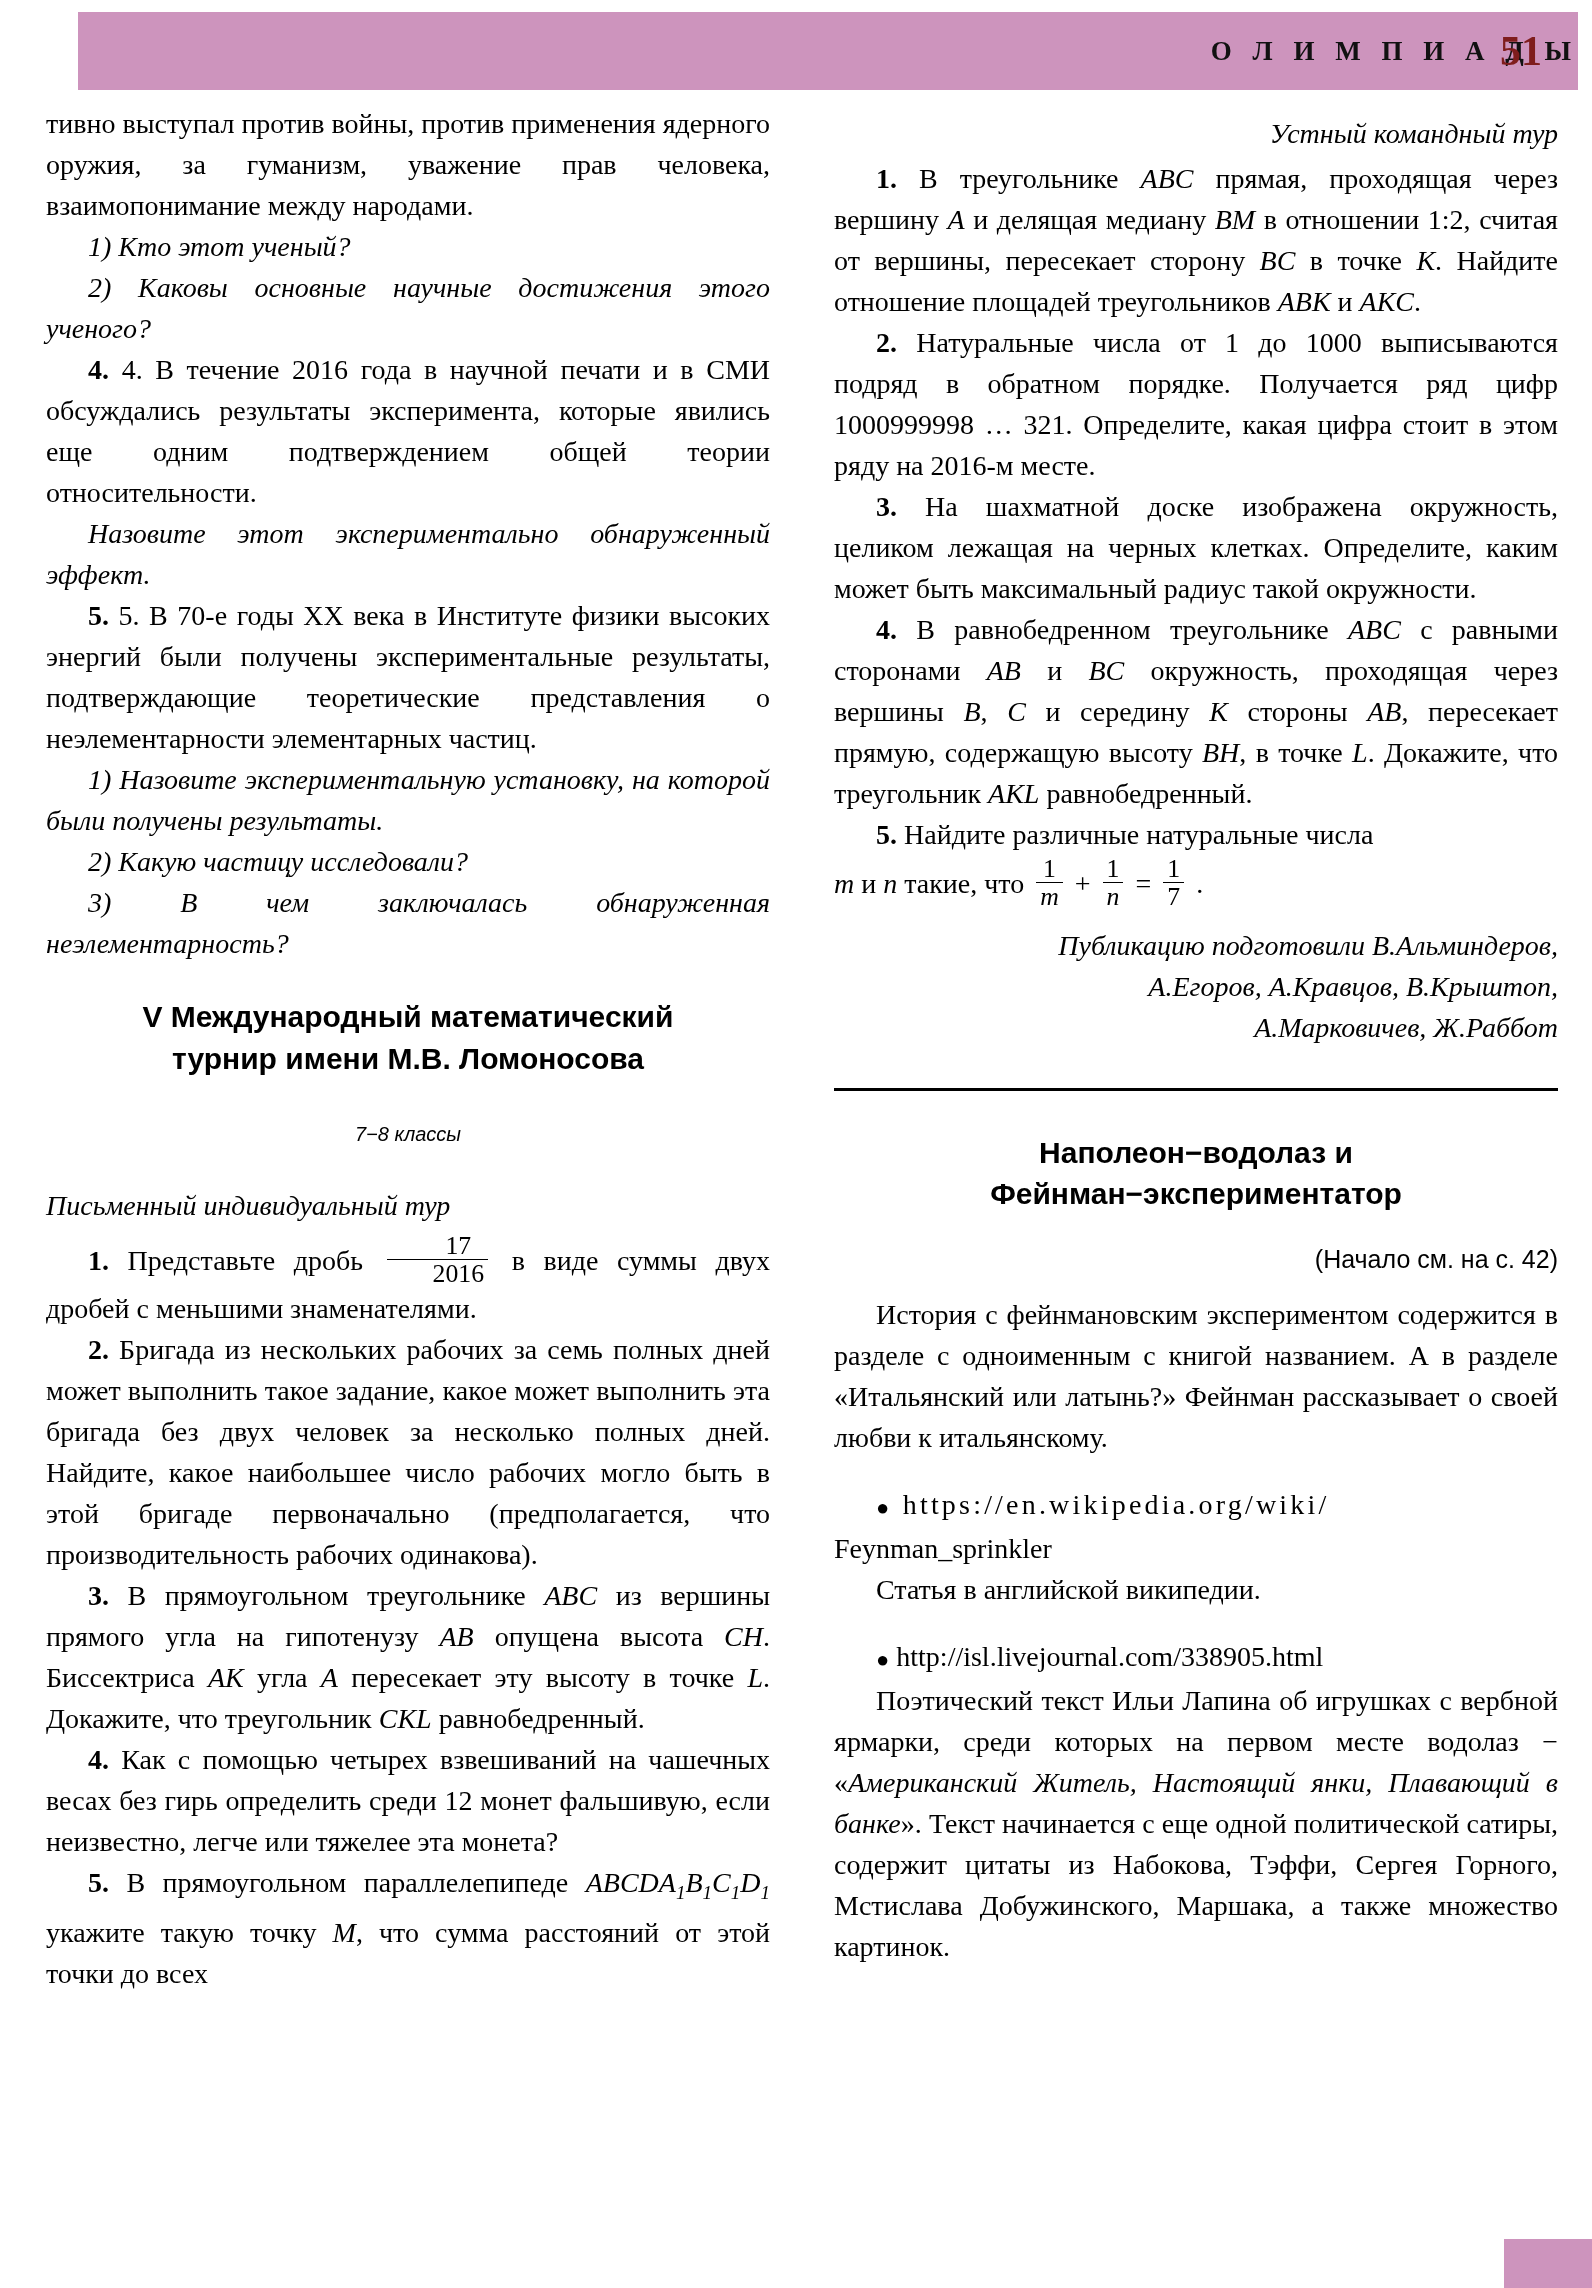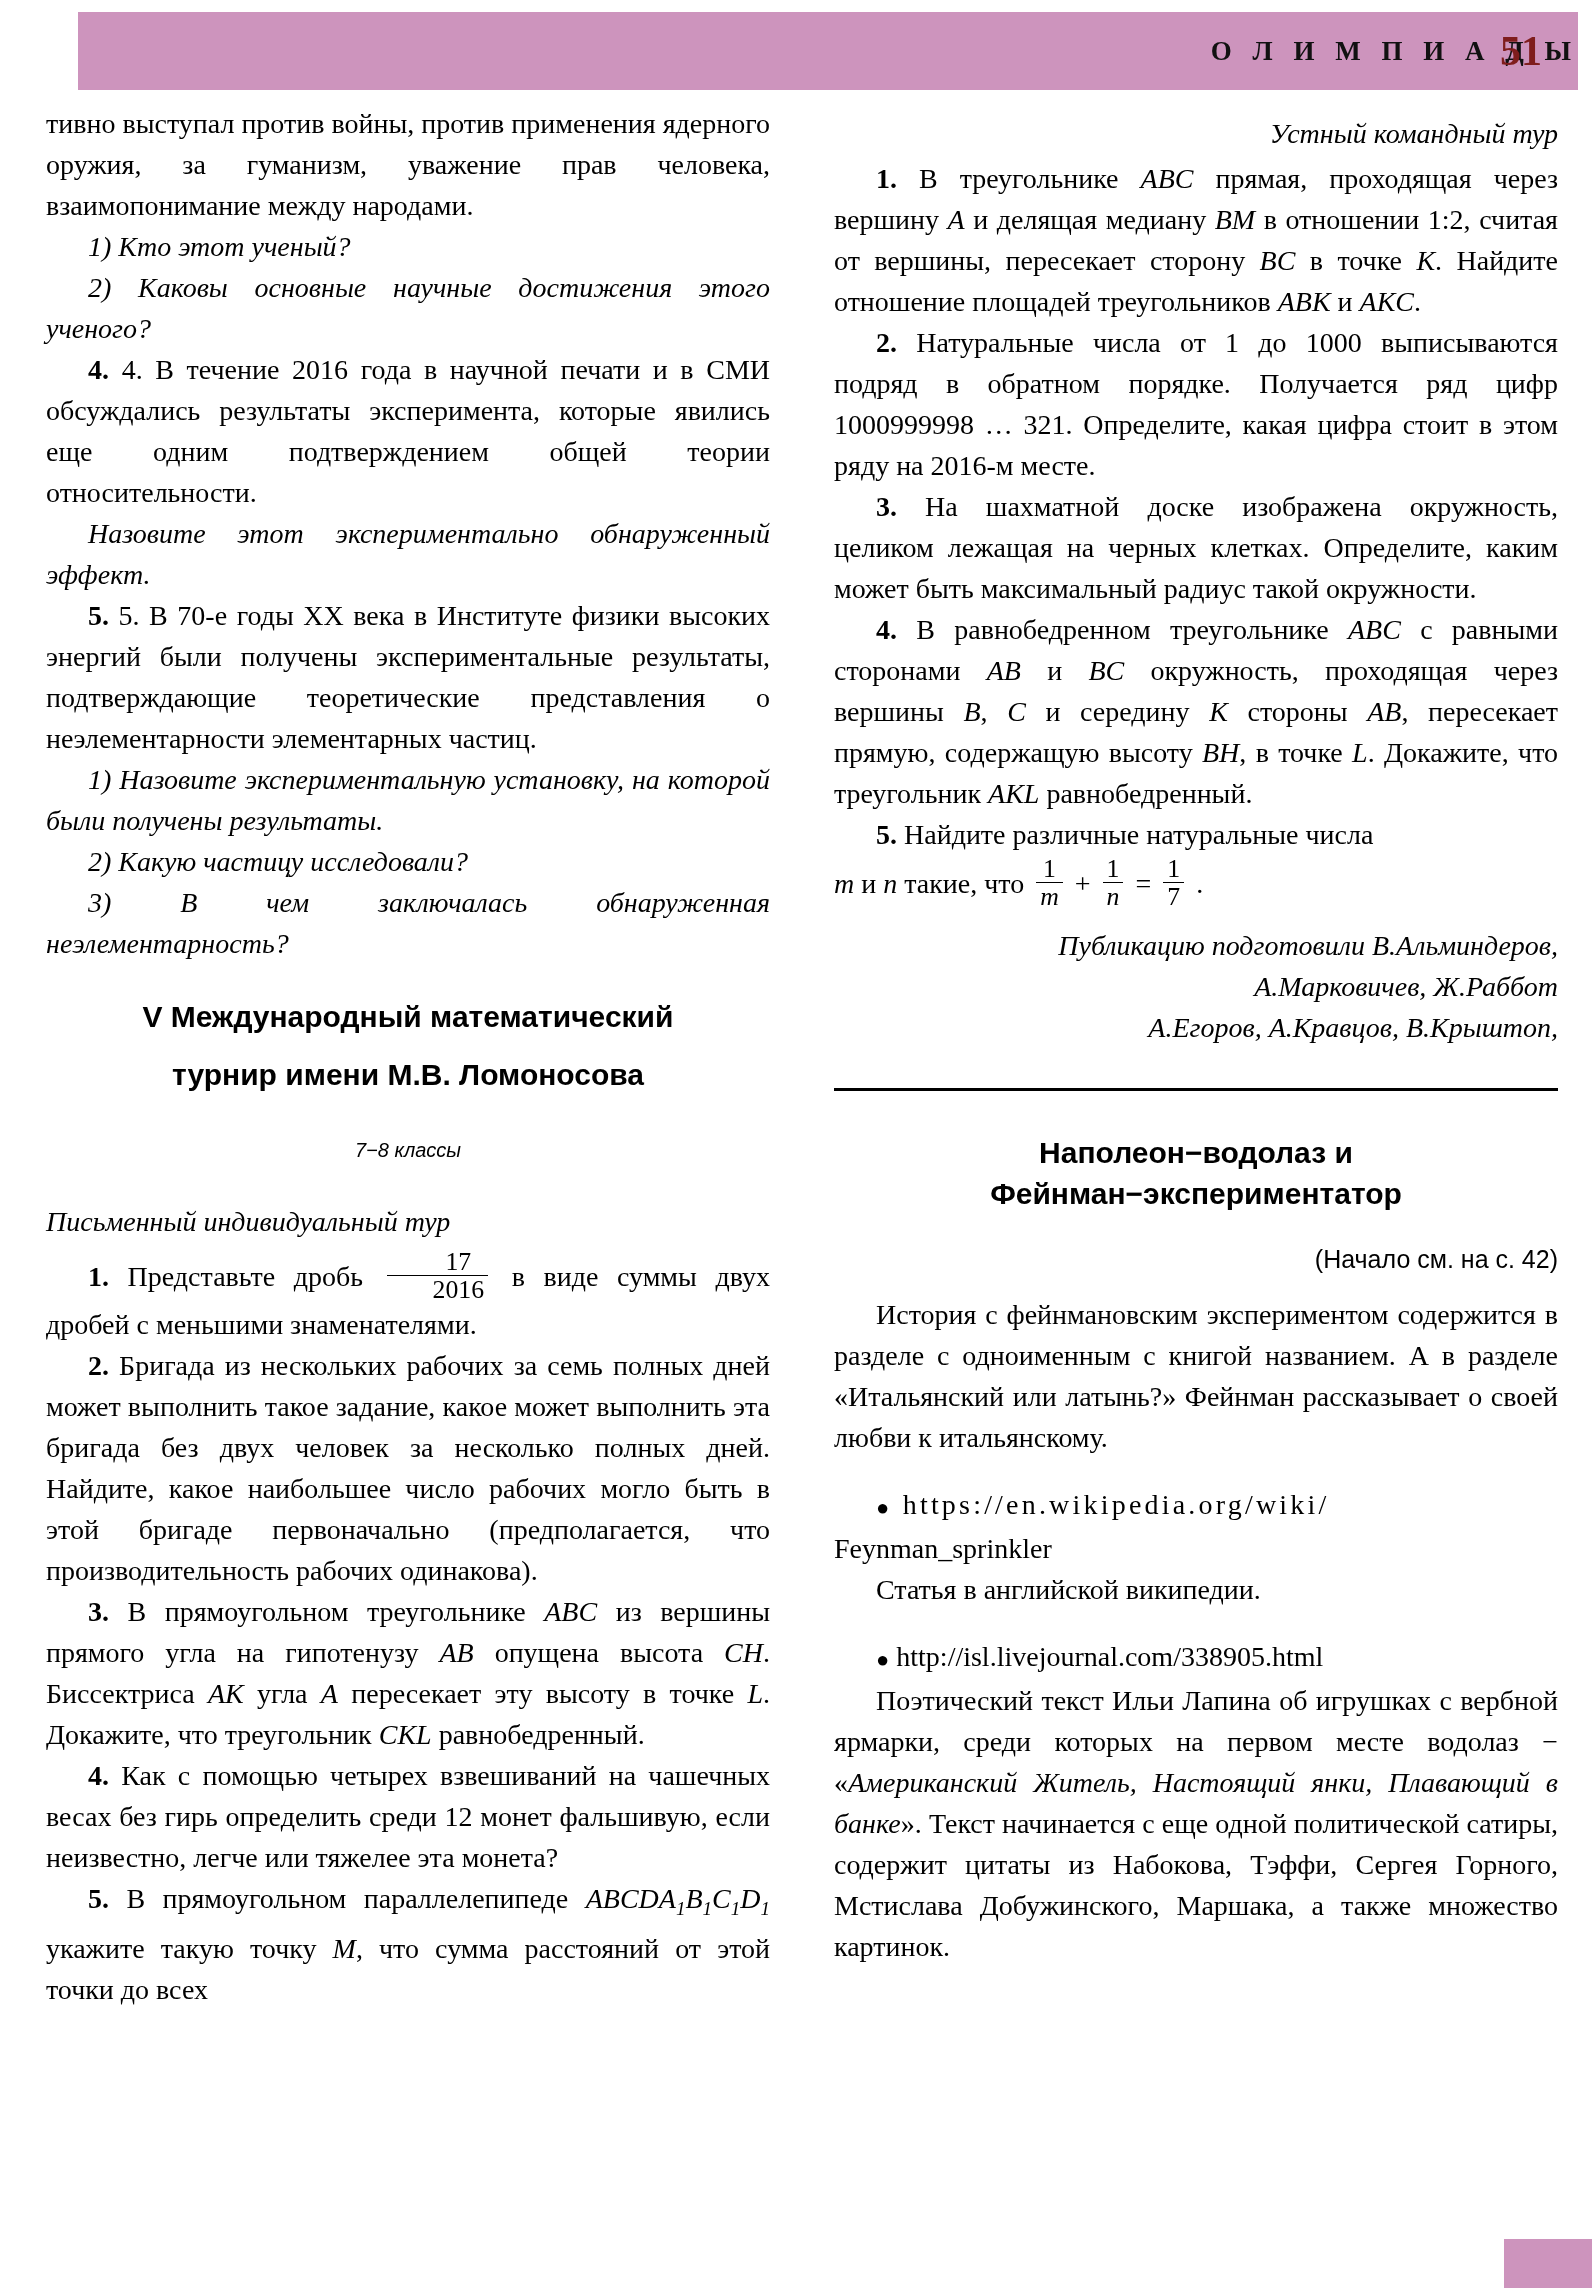--- a/index.html
+++ b/index.html
@@ -177,21 +177,21 @@
 
     <p class="para"><span class="bi">4.</span> <span>4. В течение 2016 года в научной печати и в СМИ обсуждались результаты эксперимента, которые явились еще одним подтверждением общей теории относительности.</span></p>
     <p class="para it">Назовите этот экспериментально обнаруженный эффект.</p>
 
     <p class="para"><span class="bi">5.</span> <span>5. В 70-е годы XX века в Институте физики высоких энергий были получены экспериментальные результаты, подтверждающие теоретические представления о неэлементарности элементарных частиц.</span></p>
     <p class="para it">1) Назовите экспериментальную установку, на которой были получены результаты.</p>
     <p class="para it">2) Какую частицу исследовали?</p>
     <p class="para it">3) В чем заключалась обнаруженная неэлементарность?</p>
 
     <p class="sec-head">V Международный математический</p>
-    <p class="sec-head" style="margin-top:20px">турнир имени М.В. Ломоносова</p>
+    <p class="sec-head" style="margin-top:4px">турнир имени М.В. Ломоносова</p>
 
     <p class="sec-sub">7−8 классы</p>
 
     <p class="sec-tour">Письменный индивидуальный тур</p>
 
     <p class="para">
       <span class="bi">1.</span>
       <span>Представьте дробь</span>
       <span class="frac">
         <span class="num">17</span>
@@ -238,22 +238,22 @@
       </span>
       <span>=</span>
       <span class="frac">
         <span class="num">1</span>
         <span class="den">7</span>
       </span>
       <span>.</span>
     </p>
 
     <p class="signature">Публикацию подготовили В.Альминдеров,</p>
+    <p class="signature" style="margin-top:0">А.Егоров,  А.Кравцов,  В.Крыштоп,</p>
     <p class="signature" style="margin-top:0">А.Марковичев,  Ж.Раббот</p>
-    <p class="signature" style="margin-top:0">А.Егоров,  А.Кравцов,  В.Крыштоп,</p>
 
     <hr class="rule">
 
     <p class="art-head">Наполеон−водолаз и</p>
     <p class="art-head" style="margin-top:2px">Фейнман−экспериментатор</p>
 
     <p class="art-note">(Начало см. на с. 42)</p>
 
     <p class="para">История с фейнмановским экспериментом содержится в разделе с одноименным с книгой названием. А в разделе «Итальянский или латынь?» Фейнман рассказывает о своей любви к итальянскому.</p>
 

